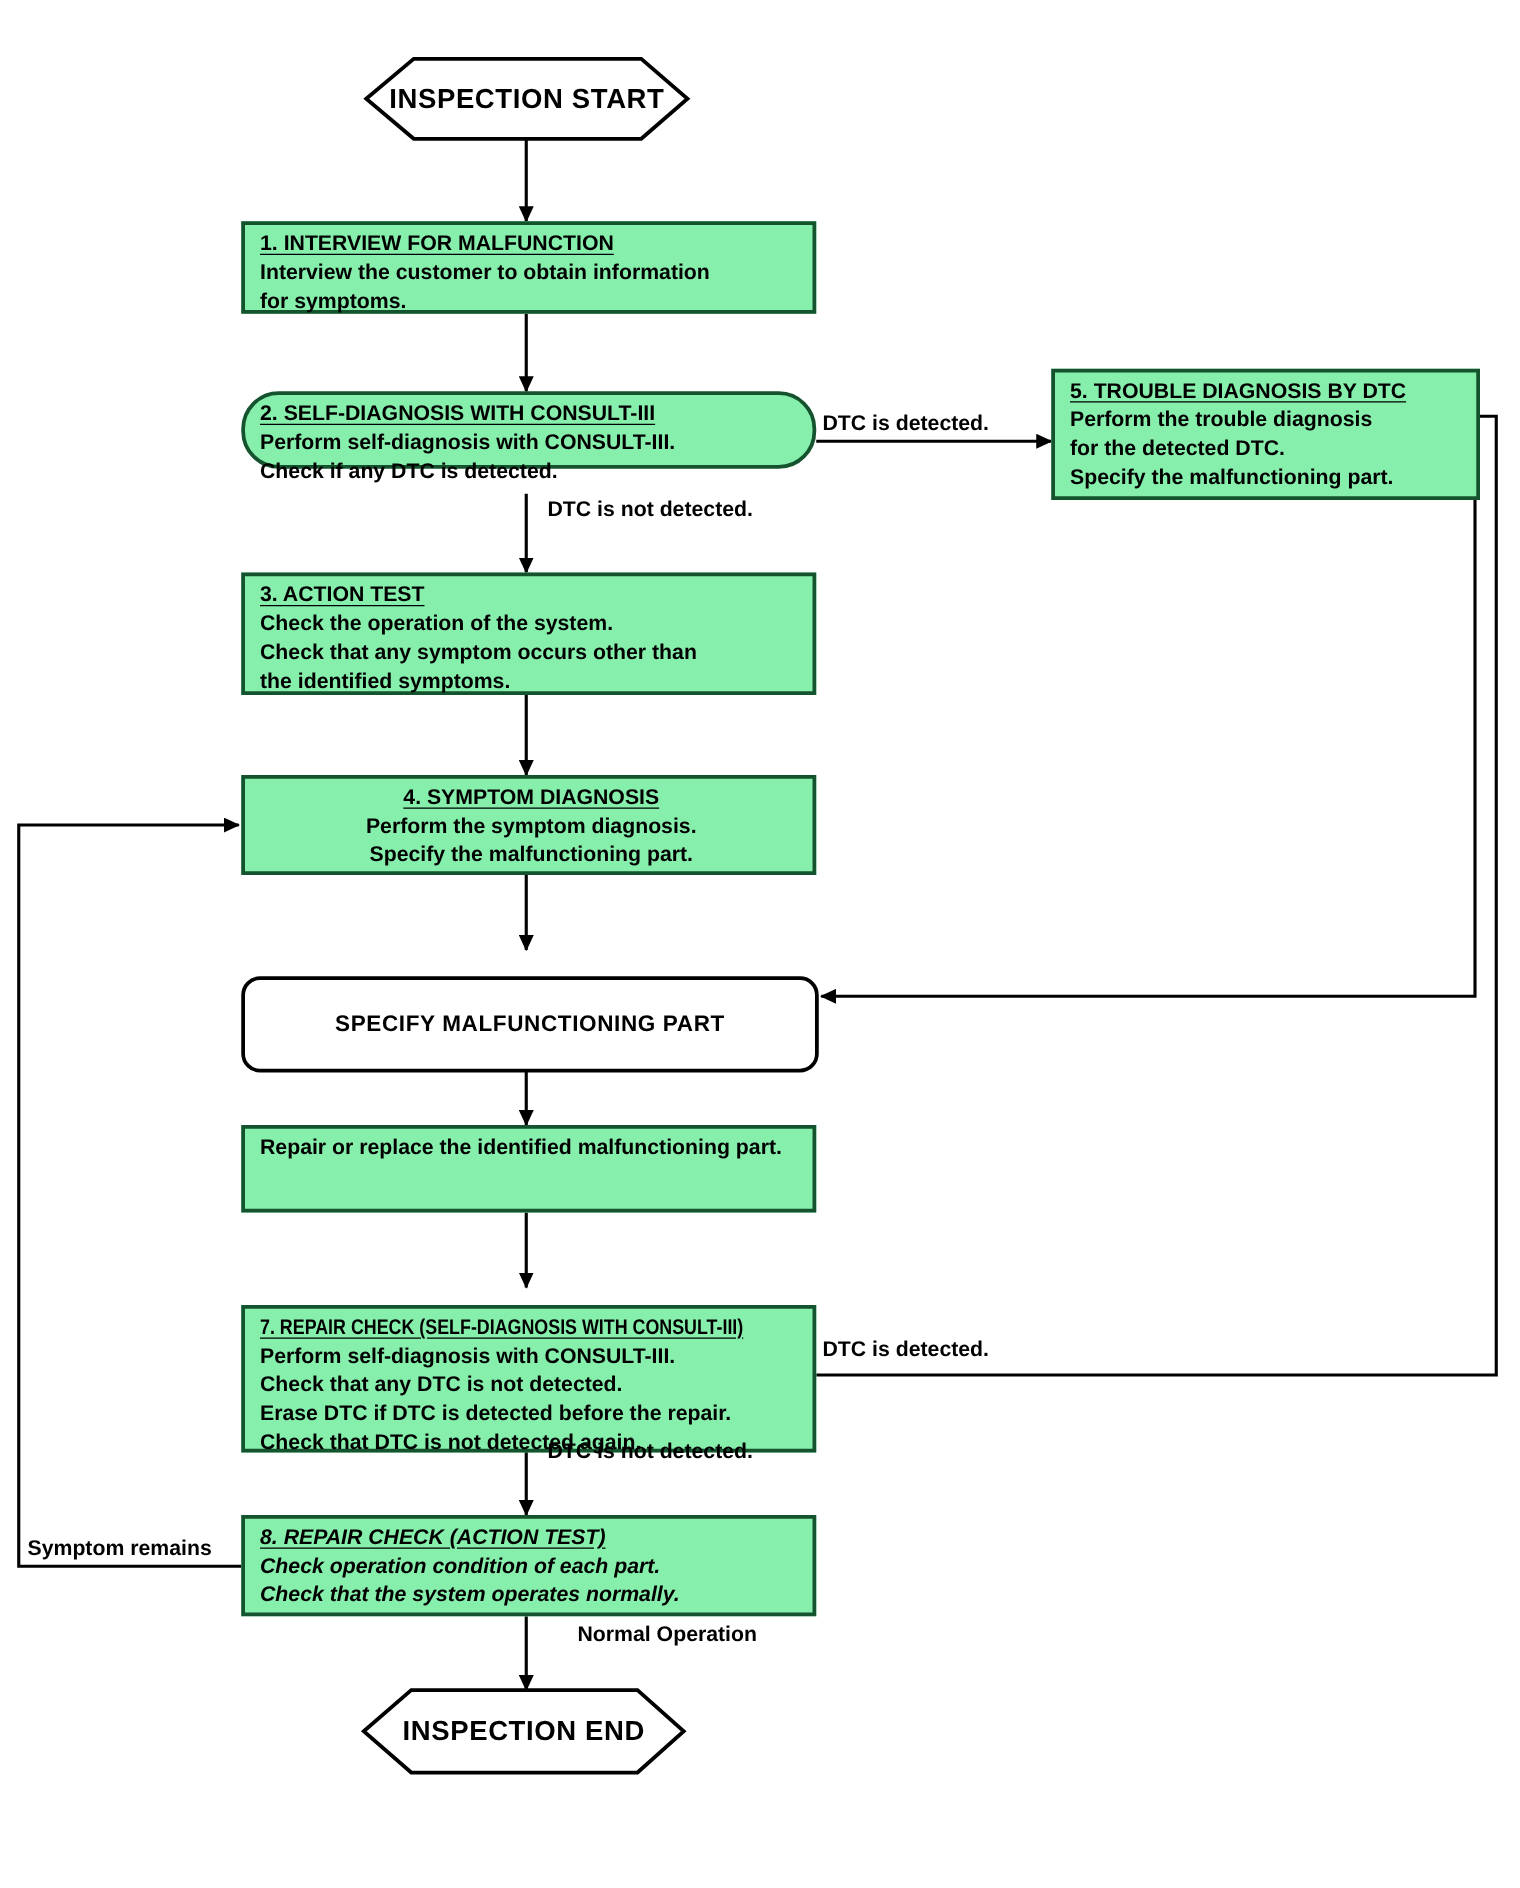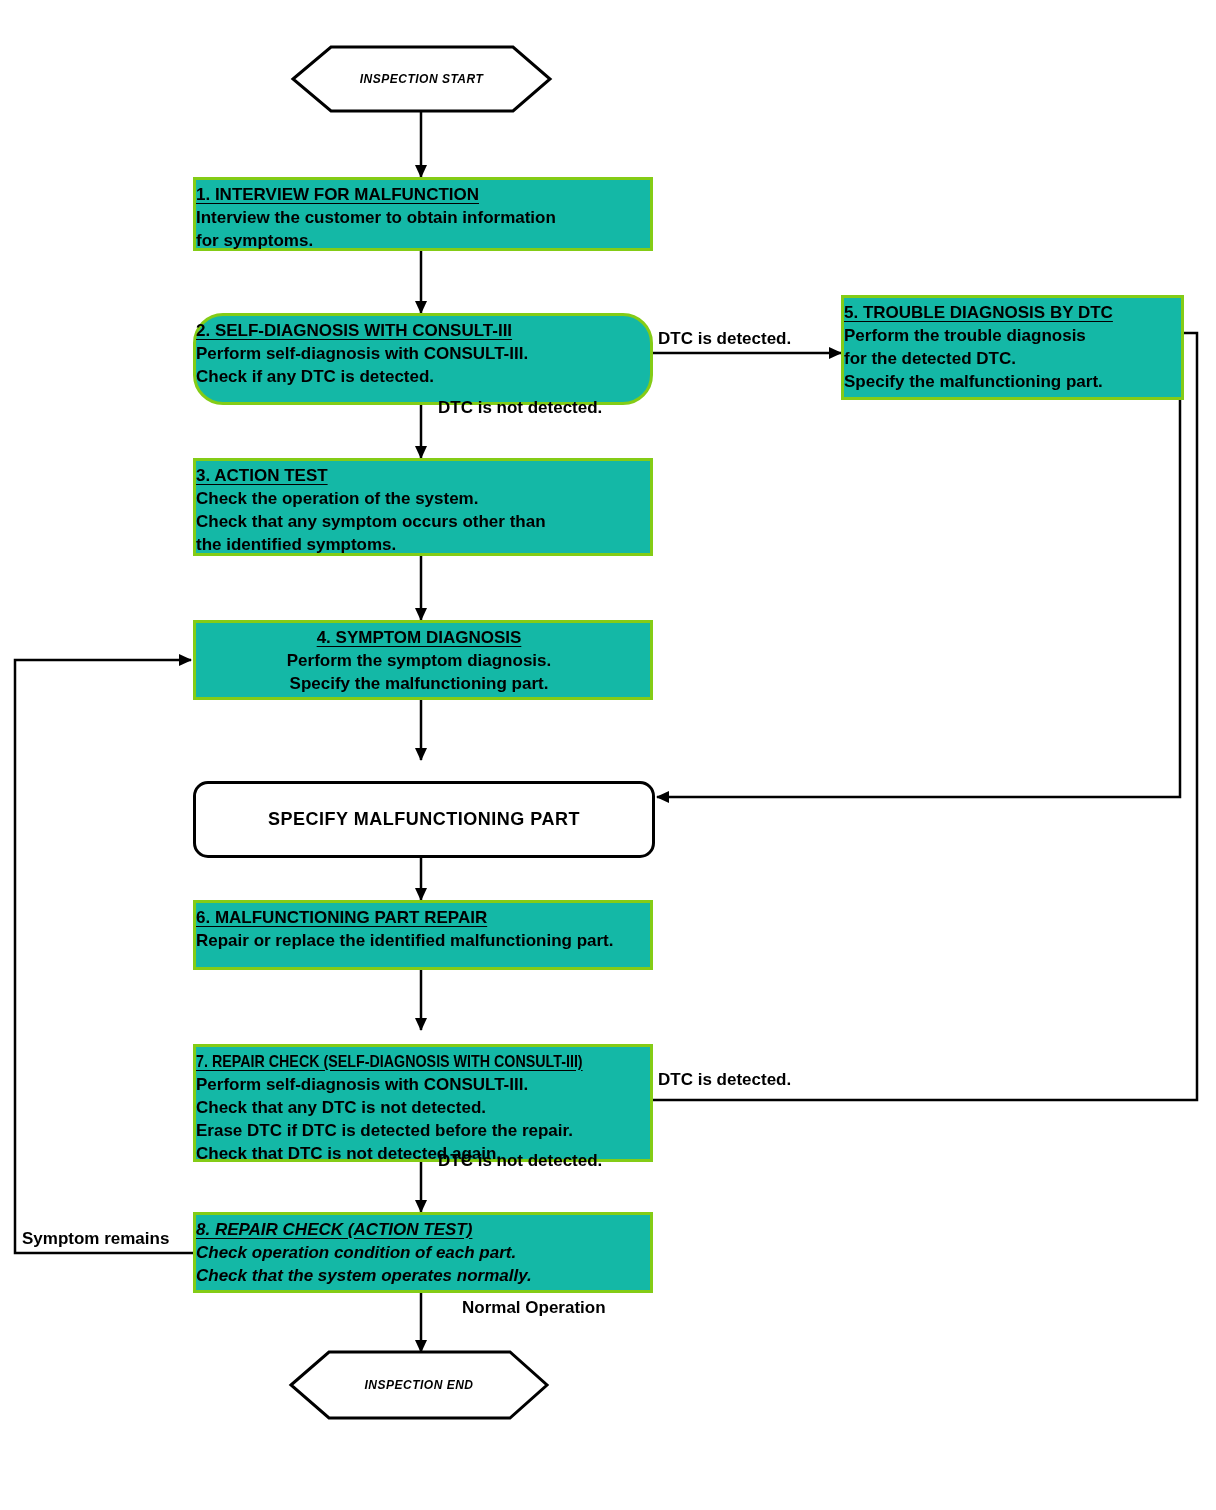--- a/index.html
+++ b/index.html
@@ -9,23 +9,23 @@
     height: 1510px;
     background: #ffffff;
     font-family: "Liberation Sans", sans-serif;
     font-weight: bold;
     color: #000000;
   }
   svg.wires { position: absolute; left: 0; top: 0; width: 1216px; height: 1510px; }
   .box {
     position: absolute;
     box-sizing: border-box;
-    border: 3px solid #84cc16;
-    background: #14b8a6;
-    padding: 3px 8px 0 0;
+    border: 3px solid #14532d;
+    background: #86efac;
+    padding: 3px 8px 0 12px;
     font-size: 17px;
     line-height: 23px;
   }
   .box .title { white-space: nowrap; }
   .box .title .u { text-decoration: underline; text-underline-offset: 3px; }
   .box .title .condensed {
     display: inline-block;
     transform: scaleX(0.84);
     transform-origin: 0 50%;
     white-space: nowrap;
@@ -42,24 +42,23 @@
     justify-content: center;
     font-size: 18px;
     letter-spacing: 0.5px;
     white-space: nowrap;
   }
   .hex-label {
     position: absolute;
     display: flex;
     align-items: center;
     justify-content: center;
-    font-size: 12px;
+    font-size: 22px;
     letter-spacing: 0.5px;
     white-space: nowrap;
-    font-style: italic;
   }
   .edge-label {
     position: absolute;
     font-size: 17px;
     line-height: 20px;
     white-space: nowrap;
   }
 </style>
 </head>
 <body>
@@ -101,21 +100,21 @@
   <div class="hex-label" style="left:291px; top:1352px; width:256px; height:66px;">
     <span>INSPECTION END</span>
   </div>
 
   <div class="box" style="left:193px; top:177px; width:460px; height:74px;">
     <div class="title"><span class="u">1. INTERVIEW FOR MALFUNCTION</span></div>
     <div class="body">Interview the customer to obtain information
 for symptoms.</div>
   </div>
 
-  <div class="box" style="left:193px; top:313px; width:460px; height:92px;border-radius:30px;">
+  <div class="box" style="left:193px; top:313px; width:460px; height:62px;border-radius:30px;">
     <div class="title"><span class="u">2. SELF-DIAGNOSIS WITH CONSULT-III</span></div>
     <div class="body">Perform self-diagnosis with CONSULT-III.
 Check if any DTC is detected.</div>
   </div>
 
   <div class="box" style="left:841px; top:295px; width:343px; height:105px;">
     <div class="title"><span class="u">5. TROUBLE DIAGNOSIS BY DTC</span></div>
     <div class="body">Perform the trouble diagnosis
 for the detected DTC.
 Specify the malfunctioning part.</div>
@@ -132,21 +131,20 @@
     <div class="title"><span class="u">4. SYMPTOM DIAGNOSIS</span></div>
     <div class="body">Perform the symptom diagnosis.
 Specify the malfunctioning part.</div>
   </div>
 
   <div class="rounded-box" style="left:193px; top:760px; width:462px; height:77px;margin-top:21px;">
     <span>SPECIFY MALFUNCTIONING PART</span>
   </div>
 
   <div class="box" style="left:193px; top:900px; width:460px; height:70px;">
-    <div class="title"><span class="u">6. MALFUNCTIONING PART REPAIR</span></div>
     <div class="body">Repair or replace the identified malfunctioning part.</div>
   </div>
 
   <div class="box" style="left:193px; top:1030px; width:460px; height:118px;margin-top:14px;">
     <div class="title"><span class="u condensed">7. REPAIR CHECK (SELF-DIAGNOSIS WITH CONSULT-III)</span></div>
     <div class="body">Perform self-diagnosis with CONSULT-III.
 Check that any DTC is not detected.
 Erase DTC if DTC is detected before the repair.
 Check that DTC is not detected again.</div>
   </div>

